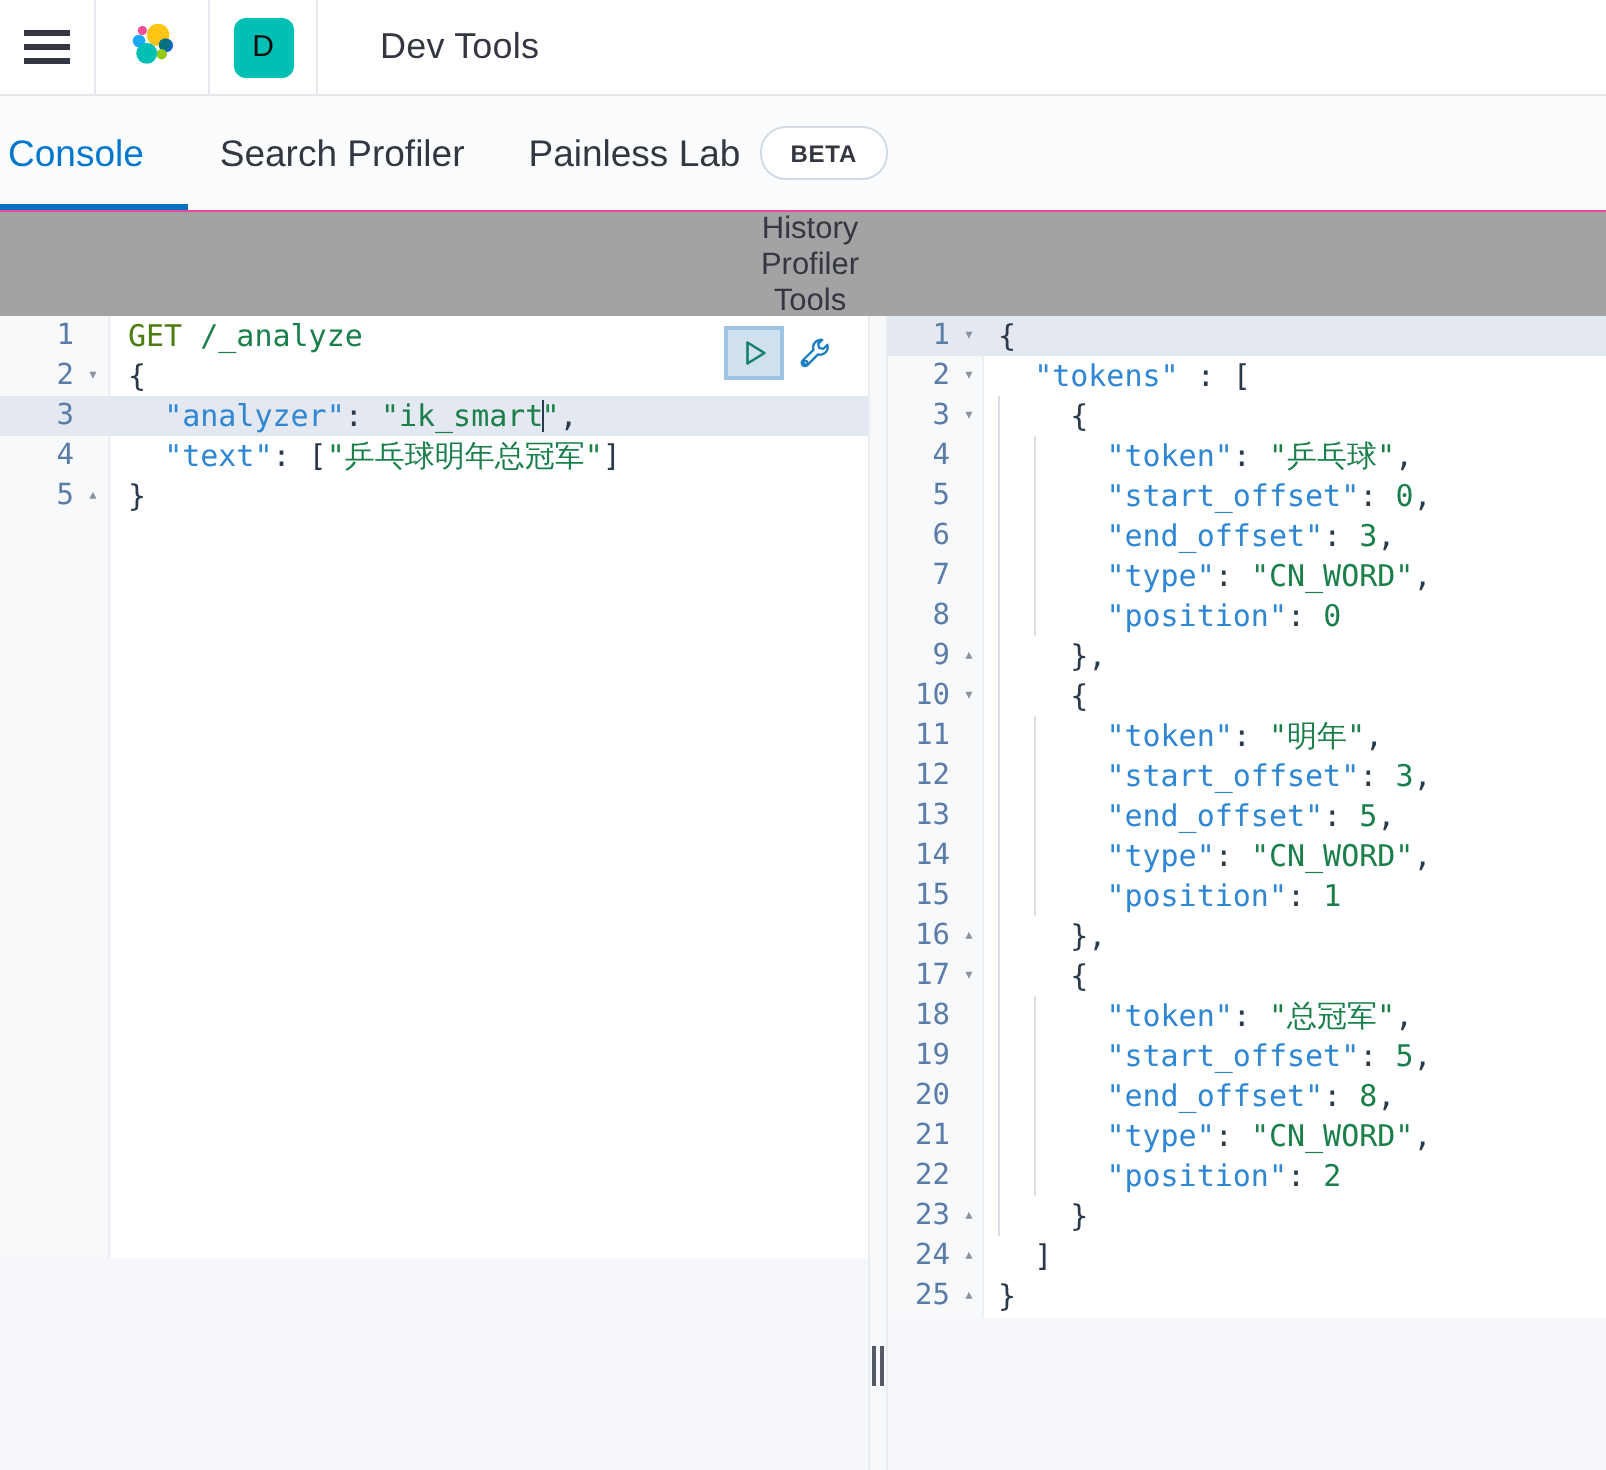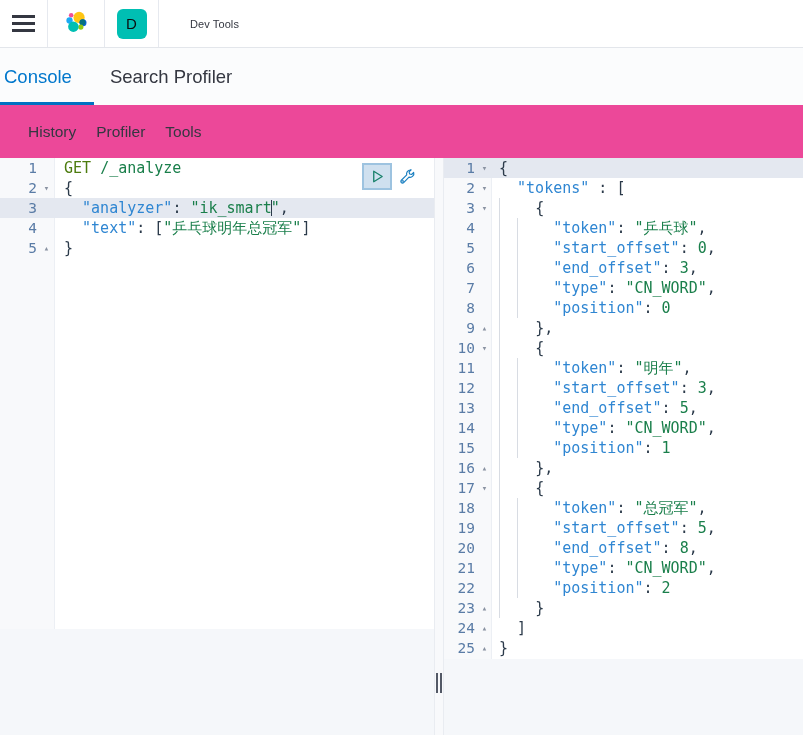--- a/index.html
+++ b/index.html
@@ -31,21 +31,21 @@
     border-right: 1px solid #e6e9ef;
     box-sizing: border-box;
   }
   .cell-hamburger { width: 48px; }
   .cell-logo { width: 57px; }
   .cell-space { width: 54px; }
   .chrome-title {
     display: flex;
     align-items: center;
     padding-left: 31px;
-    font-size: 11px;
+    font-size: 18px;
     color: #343741;
     letter-spacing: .1px;
   }
 
   .hamburger {
     width: 23px;
     height: 17px;
     display: flex;
     flex-direction: column;
     justify-content: space-between;
@@ -118,25 +118,26 @@
     font-weight: bold;
     letter-spacing: .4px;
     color: #343741;
     background: #ffffff;
     cursor: pointer;
   }
 
   
   .console-nav {
     height: 52px;
-    background: #ec4899;
-    display: flex;
-    align-items: center;
-    padding-left: 18px;
-    box-sizing: border-box;
+    background: #a3a3a3;
+    display: flex;
+    align-items: center;
+    padding-left: 7px;
+    box-sizing: border-box;
+    flex-direction: column;
   }
   .console-nav-item {
     font-size: 15.5px;
     color: #343741;
     padding: 0 10px;
     cursor: pointer;
   }
 
   
   .editor-area {
@@ -326,20 +327,24 @@
 
   <div class="chrome-title">Dev Tools</div>
 </div>
 
 <div class="app-tabs">
   <div class="app-tab first active">
     <span>Console</span>
   </div>
   <div class="app-tab">
     <span>Search Profiler</span>
+  </div>
+  <div class="app-tab">
+    <span>Painless Lab</span>
+    <span class="beta-badge">BETA</span>
   </div>
 </div>
 
 <div class="console-nav">
   <div class="console-nav-item">History</div>
   <div class="console-nav-item">Profiler</div>
   <div class="console-nav-item">Tools</div>
 </div>
 
 <div class="editor-area">

